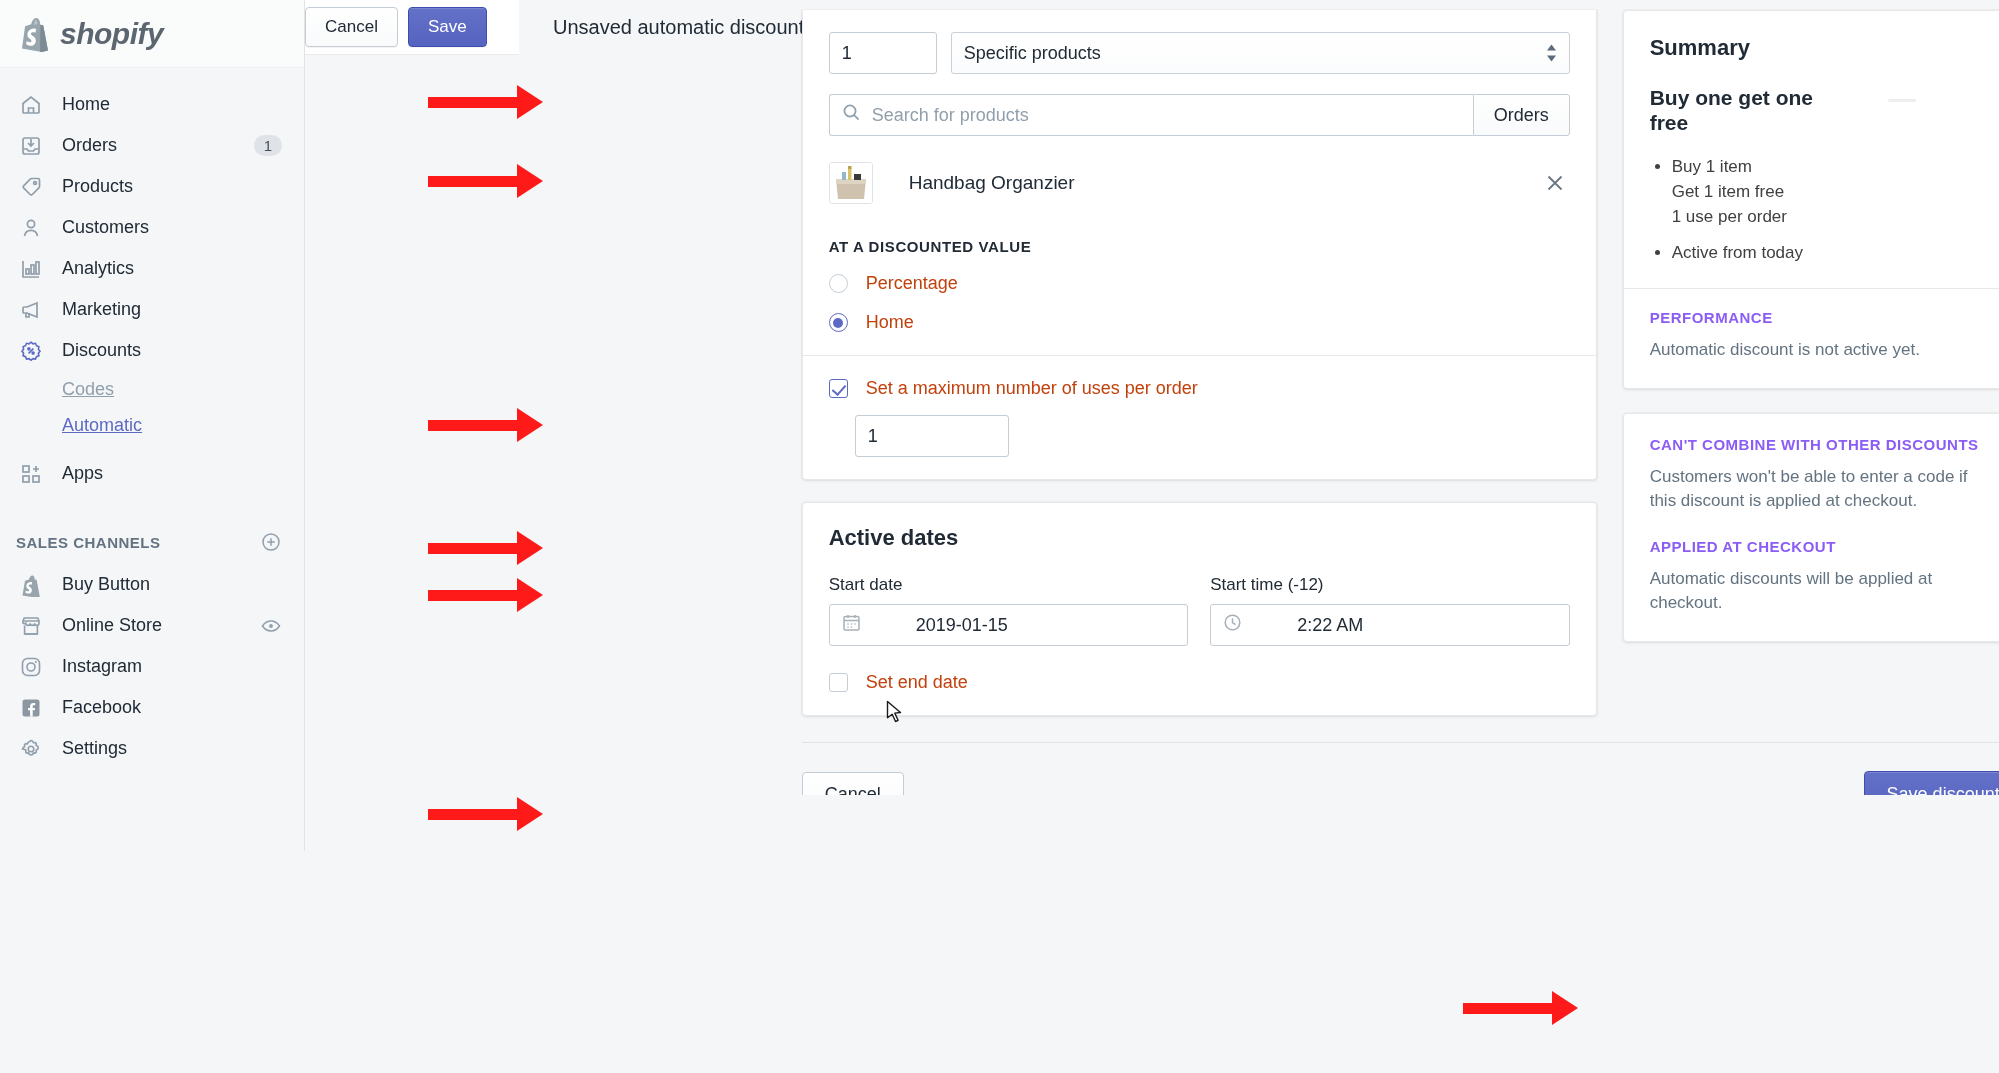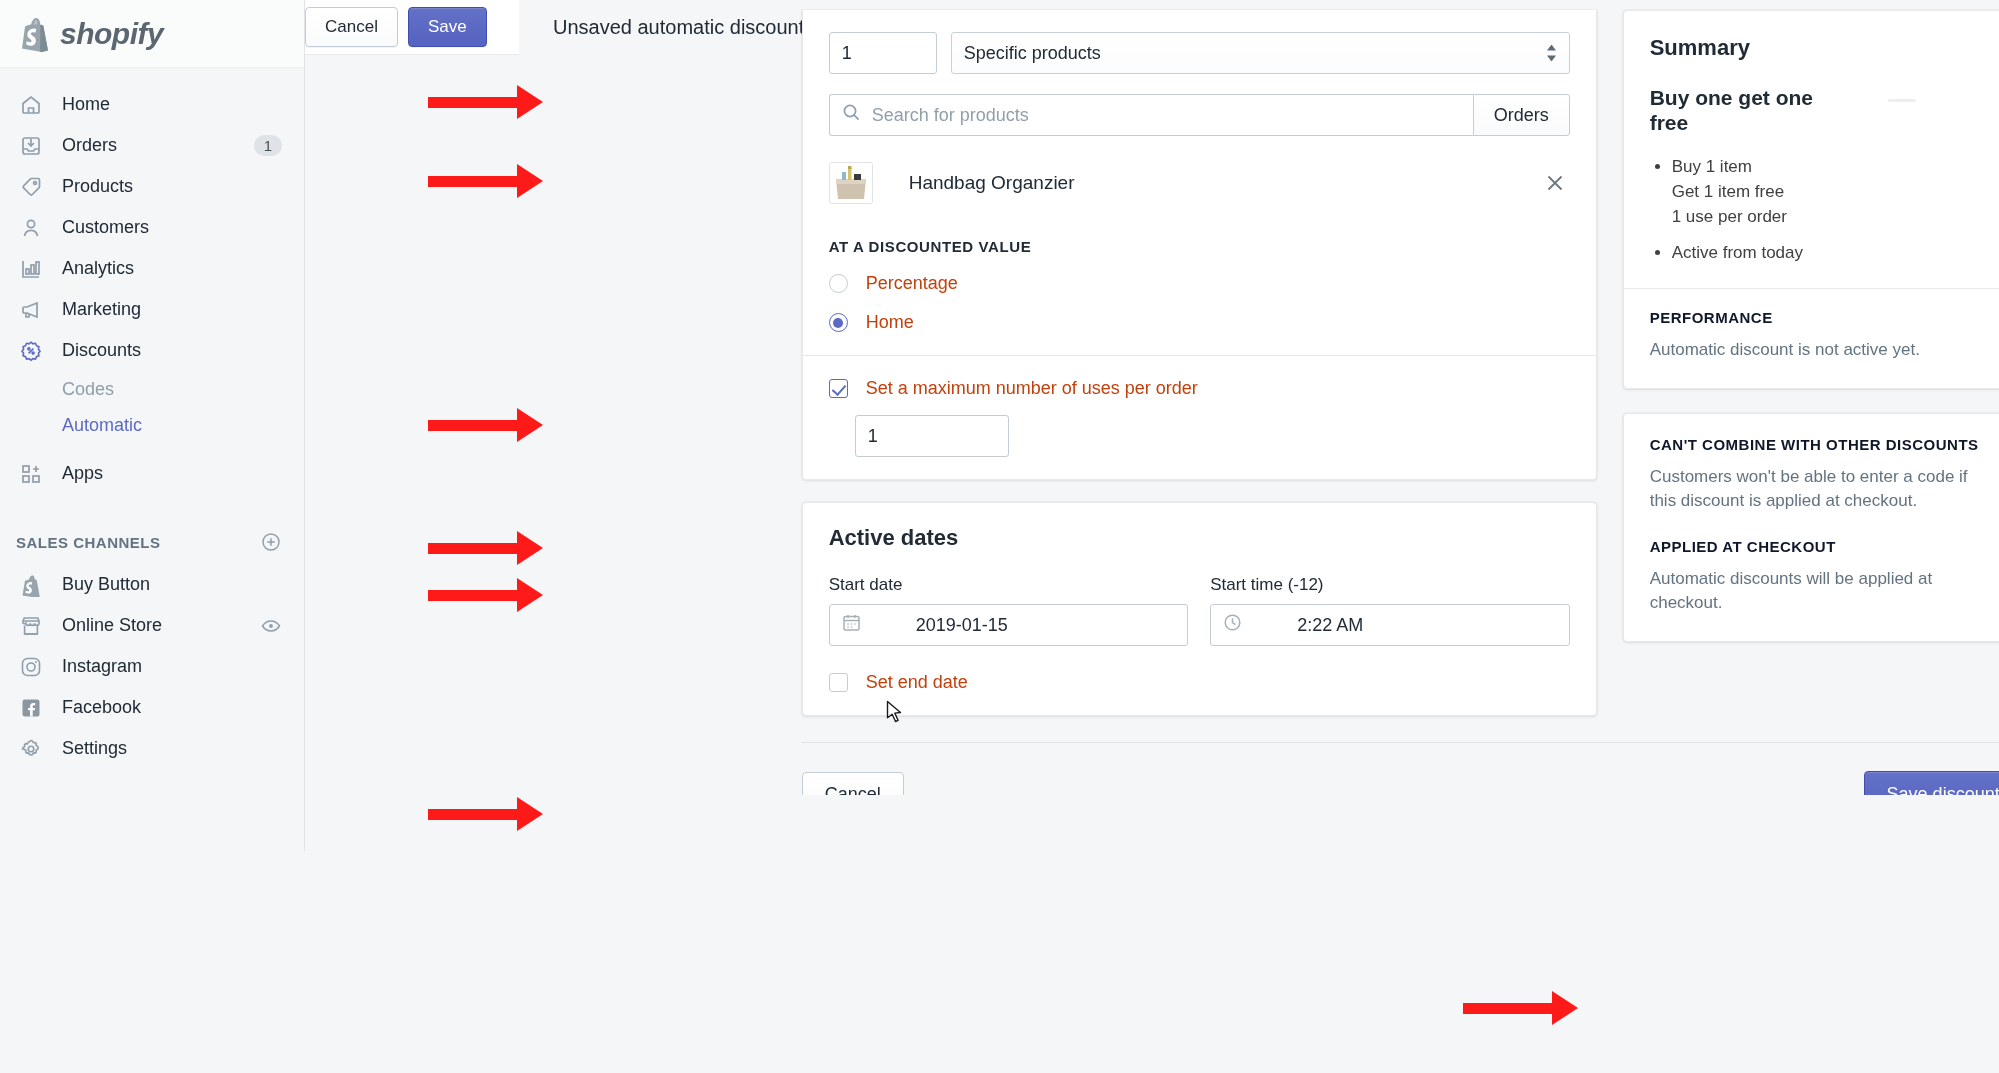--- a/index.html
+++ b/index.html
@@ -48,21 +48,21 @@
     white-space: nowrap;
   }
   .nav-badge {
     margin-left: auto; background: #dfe3e8; color: #454f5b;
     font-size: 15px; border-radius: 11px; padding: 2px 10px; min-width: 26px;
     text-align: center;
   }
   .nav-eye { margin-left: auto; display:flex; align-items:center; }
   .nav-sub {
     padding-left: 62px; height: 36px; display:flex; align-items:center;
-    font-size: 18px; color: #919eab; cursor: pointer;
+    font-size: 18px; color: #919eab; cursor: pointer; text-decoration: underline;
   }
   .nav-sub.active { color: #5c6ac4; }
   .nav-item.active .nav-label { color: #212b36; }
 
   .section-head {
     display: flex; align-items: center;
     padding: 0 22px 0 16px;
     height: 44px; margin-top: 26px;
   }
   .section-title {
@@ -227,21 +227,21 @@
     position: absolute; right: -86px; top: 14px;
     width: 28px; height: 3px; background: #eceef0; border-radius: 2px;
   }
   .summary-list { margin: 20px 0 0 0; padding-left: 22px; }
   .summary-list li {
     font-size: 17px; color: #404040; line-height: 1.45; margin-bottom: 12px;
   }
   .summary-list li span { display:block; }
   .perf-block { border-top: 1px solid #e6e8ea; padding: 20px 26px 26px 26px; }
   .mini-head {
-    font-size: 15px; font-weight: bold; color: #0f172a; letter-spacing: .5px;
+    font-size: 15px; font-weight: bold; color: #8b5cf6; letter-spacing: .5px;
   }
   .mini-body { font-size: 17px; color: #637381; margin-top: 12px; line-height: 1.4; }
   .info-card { padding: 22px 26px 26px 26px; margin-top: 24px; }
   .info-gap { height: 26px; }
 
   .footer-actions {
     margin-left: 283px; margin-right: 32px;
     border-top: 1px solid #e1e3e5;
     margin-top: 26px; padding: 28px 0 0 0;
     display: flex; align-items: center;

